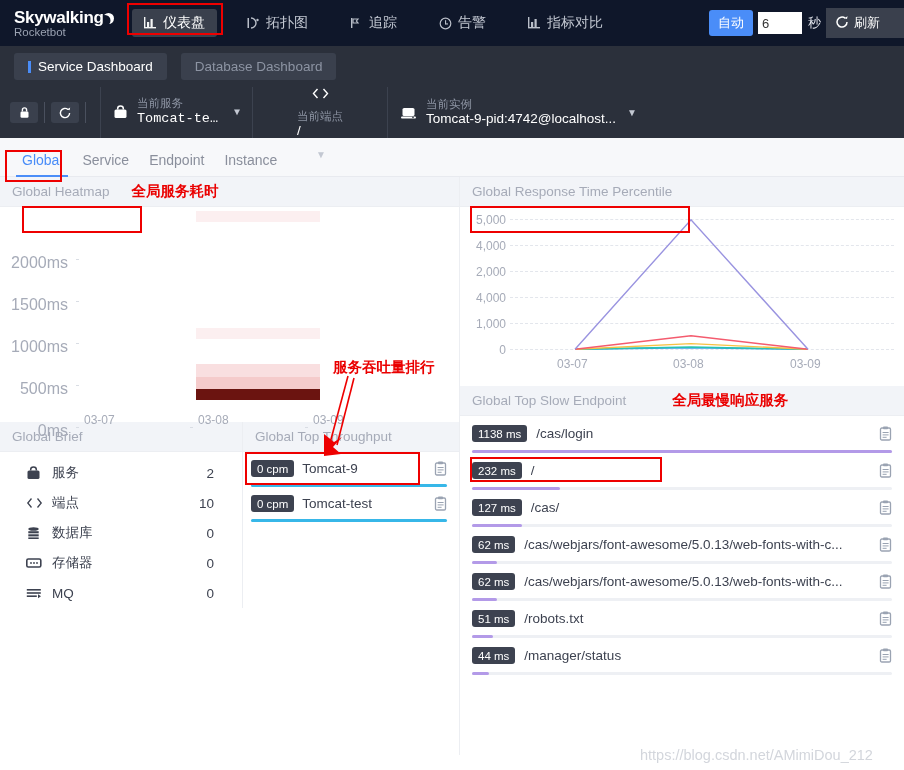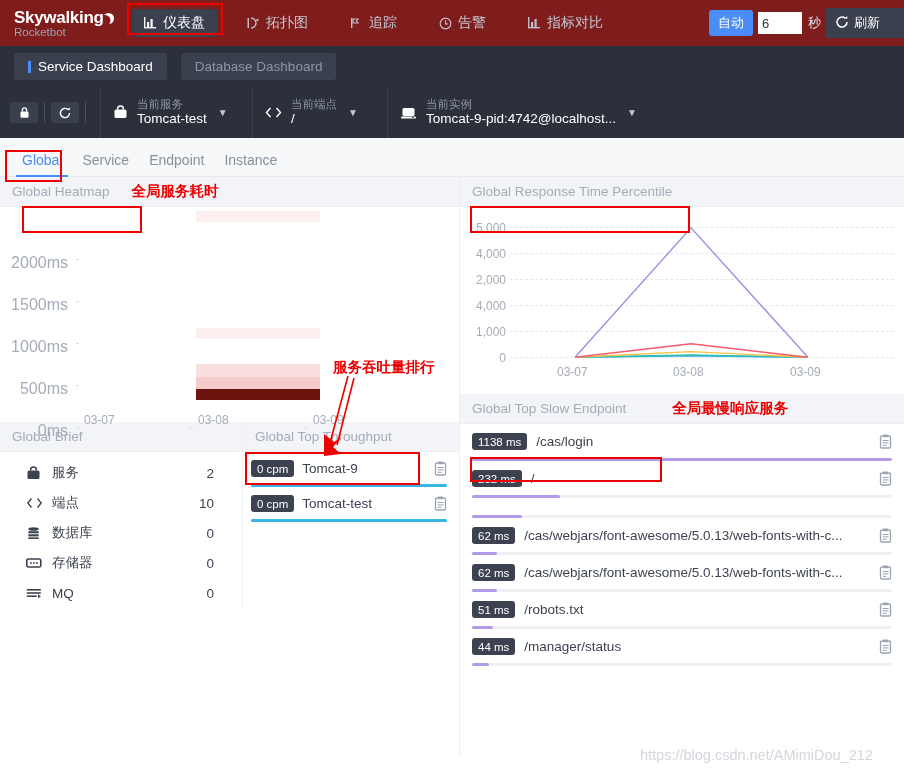--- a/index.html
+++ b/index.html
@@ -7,21 +7,21 @@
   body {
     font-family: "Liberation Sans", "DejaVu Sans", sans-serif;
     background: #fff;
     overflow: hidden;
     position: relative;
   }
 
   
   .topbar {
     height: 46px;
-    background: #7f1d1d;
+    background: #0f172a;
     display: flex;
     align-items: center;
     padding: 0 0 0 14px;
     position: relative;
   }
   .brand { width: 118px; line-height: 1; padding-top: 2px; }
   .brand-main {
     color: #fff; font-size: 17px; font-weight: bold; letter-spacing: -.3px;
     position: relative; display: inline-block;
   }
@@ -96,22 +96,22 @@
     display: flex; align-items: center; gap: 9px;
     padding: 0 12px; border-left: 1px solid #3c424f;
     cursor: pointer; min-width: 0;
   }
   .selgroup:first-of-type { border-left: none; }
   .sel-ic { color: #fff; display: flex; align-items: center; }
   .sel-text { line-height: 1.25; min-width: 0; }
   .sel-label { color: #8d94a3; font-size: 11.5px; }
   .sel-value { color: #fff; font-size: 13.5px; white-space: nowrap; overflow:hidden; text-overflow: ellipsis; }
   .chev { color: #c3c8d2; font-size: 10px; margin-left: 2px; }
-  .sel-g1 { width: 152px; }
-  .sel-g2 { width: 135px; }
+  .sel-g1 { width: 152px; font-family: Liberation Mono, monospace; }
+  .sel-g2 { width: 135px; flex-direction: column; }
   .sel-g3 { width: 290px; }
   .sel-g3 .sel-value { max-width: 215px; }
 
   
   .subtabs {
     height: 39px; background: #f7f8fa;
     display: flex; align-items: flex-end; padding-left: 12px;
     border-bottom: 1px solid #e8eaef;
   }
   .subtab {
@@ -171,21 +171,21 @@
   }
   .thr-name { flex: 1; font-size: 13.5px; color: #3d4250; }
   .copy-ic { color: #9aa3b2; cursor: pointer; display:flex; }
   .bar-track { height: 3px; background: #eef0f4; margin-top: 7px; border-radius: 2px; }
   .bar-fill { height: 3px; border-radius: 2px; }
 
   
   .legend { display: flex; align-items: center; gap: 14px; padding: 10px 0 0 20px; }
   .leg { display: flex; align-items: center; gap: 5px; font-size: 13px; color: #5c6270; }
   .leg-dot { width: 11px; height: 11px; border-radius: 50%; }
-  .chartbox { position: relative; height: 175px; margin-top: 12px; }
+  .chartbox { position: relative; height: 175px; margin-top: 4px; }
   .c-ylab { position: absolute; font-size: 12px; color: #a6abb8; text-align: right; width: 46px; }
   .c-xlab { position: absolute; font-size: 12px; color: #a6abb8; }
   .gridline { position: absolute; height: 1px; border-top: 1px dashed #e3e6ec; }
 
   
   .ep-item { padding: 9px 12px 0 12px; }
   .ep-line { display: flex; align-items: center; gap: 9px; }
   .ep-name { flex: 1; font-size: 13.5px; color: #3d4250; white-space: nowrap; overflow: hidden; text-overflow: ellipsis; }
   .ep-track { height: 3px; background: #eef0f4; margin-top: 8px; border-radius: 2px; }
   .ep-fill { height: 3px; background: #b39ae8; border-radius: 2px; }
@@ -580,20 +580,33 @@
                 <rect x="3.6" y="8.4" width="6" height="1" fill="#9aa3b2"></rect>
                 <rect x="3.6" y="10.8" width="4" height="1" fill="#9aa3b2"></rect>
               </svg>
             </span>
         </div>
         <div class="ep-track">
             <div class="ep-fill" style="width:21%"></div>
           </div>
       </div>
       <div class="ep-item">
+        <div class="ep-line">
+          <span class="badge-dark">127 ms</span>
+          <span class="ep-name">/cas/</span>
+          <span class="copy-ic">
+              <svg width="13" height="15" viewBox="0 0 13 15">
+                <rect x="1.5" y="2" width="10" height="12" rx="1.3" fill="none" stroke="#9aa3b2" stroke-width="1.3"></rect>
+                <rect x="4" y="0.6" width="5" height="2.6" rx="0.8" fill="#9aa3b2"></rect>
+                <rect x="3.6" y="6" width="6" height="1" fill="#9aa3b2"></rect>
+                <rect x="3.6" y="8.4" width="6" height="1" fill="#9aa3b2"></rect>
+                <rect x="3.6" y="10.8" width="4" height="1" fill="#9aa3b2"></rect>
+              </svg>
+            </span>
+        </div>
         <div class="ep-track">
             <div class="ep-fill" style="width:12%"></div>
           </div>
       </div>
       <div class="ep-item">
         <div class="ep-line">
           <span class="badge-dark">62 ms</span>
           <span class="ep-name">/cas/webjars/font-awesome/5.0.13/web-fonts-with-c...</span>
           <span class="copy-ic">
               <svg width="13" height="15" viewBox="0 0 13 15">

